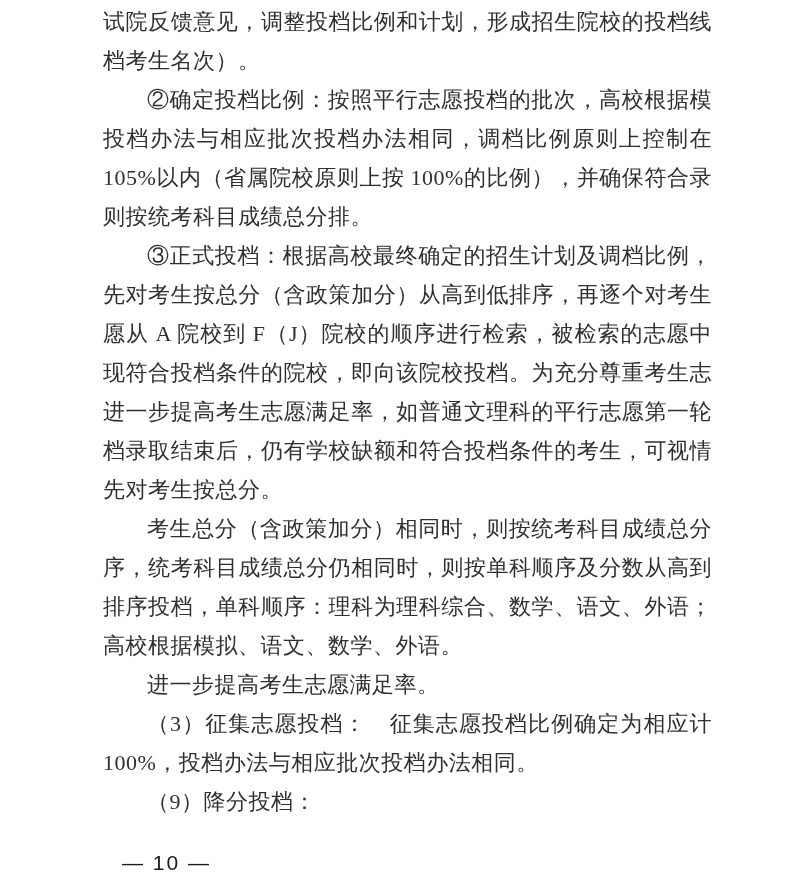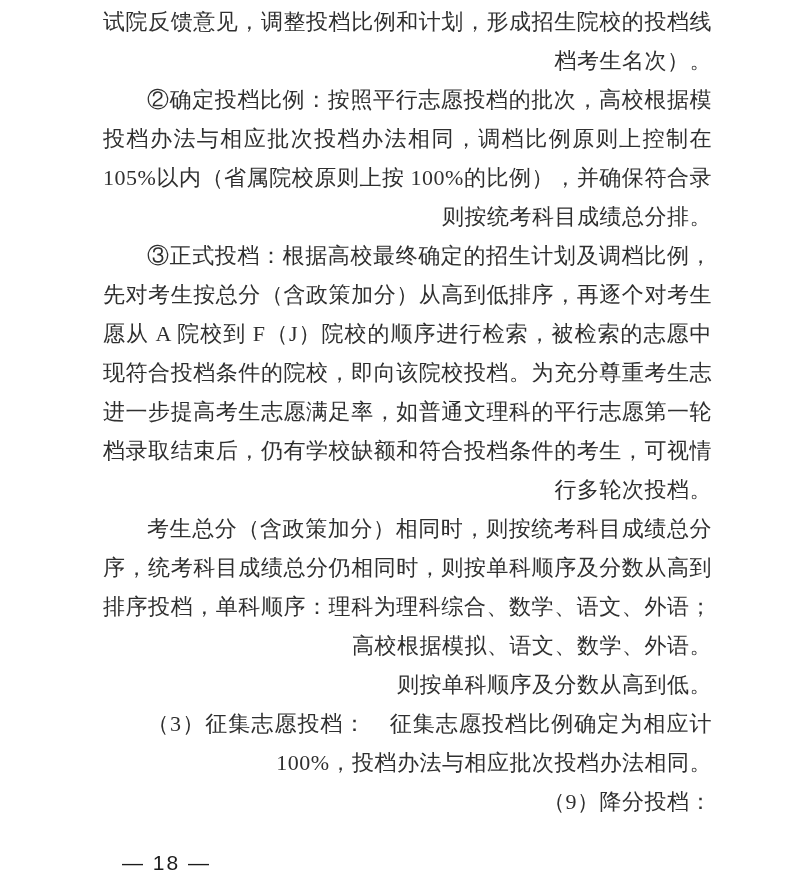--- a/index.html
+++ b/index.html
@@ -25,21 +25,20 @@
     margin: 0;
     padding: 0;
   }
   .line {
     height: 39px;
     line-height: 39px;
     font-size: 22px;
     color: #2f2f2f;
     letter-spacing: 0.5px;
     overflow: hidden;
-    text-align: right;
   }
   .line.justify {
     text-align: justify;
     text-align-last: justify;
     text-justify: inter-character;
   }
   .line.indent {
     text-indent: 44px;
   }
   .page-footer {
@@ -67,35 +66,35 @@
         <div class="line justify">105%以内（省属院校原则上按 100%的比例），并确保符合录取规</div>
         <div class="line">则按统考科目成绩总分排。</div>
       </div>
       <div class="paragraph">
         <div class="line justify indent">③正式投档：根据高校最终确定的招生计划及调档比例，首</div>
         <div class="line justify">先对考生按总分（含政策加分）从高到低排序，再逐个对考生志</div>
         <div class="line justify">愿从 A 院校到 F（J）院校的顺序进行检索，被检索的志愿中一出</div>
         <div class="line justify">现符合投档条件的院校，即向该院校投档。为充分尊重考生志愿，</div>
         <div class="line justify">进一步提高考生志愿满足率，如普通文理科的平行志愿第一轮投</div>
         <div class="line justify">档录取结束后，仍有学校缺额和符合投档条件的考生，可视情进</div>
-        <div class="line">行多轮次投档。</div>
+        <div class="line">先对考生按总分。</div>
       </div>
       <div class="paragraph">
         <div class="line justify indent">考生总分（含政策加分）相同时，则按统考科目成绩总分排</div>
         <div class="line justify">序，统考科目成绩总分仍相同时，则按单科顺序及分数从高到低</div>
         <div class="line justify">排序投档，单科顺序：理科为理科综合、数学、语文、外语；文</div>
         <div class="line">高校根据模拟、语文、数学、外语。</div>
       </div>
       <div class="paragraph">
-        <div class="line indent">则按单科顺序及分数从高到低。</div>
+        <div class="line indent">进一步提高考生志愿满足率。</div>
       </div>
       <div class="paragraph">
         <div class="line justify indent">（3）征集志愿投档：　征集志愿投档比例确定为相应计划的</div>
         <div class="line">100%，投档办法与相应批次投档办法相同。</div>
       </div>
       <div class="paragraph">
         <div class="line indent">（9）降分投档：</div>
       </div>
     </div>
   <div class="page-footer">
-    <span>— 18 —</span>
+    <span>— 10 —</span>
   </div>
 </div>
 
 </body></html>

